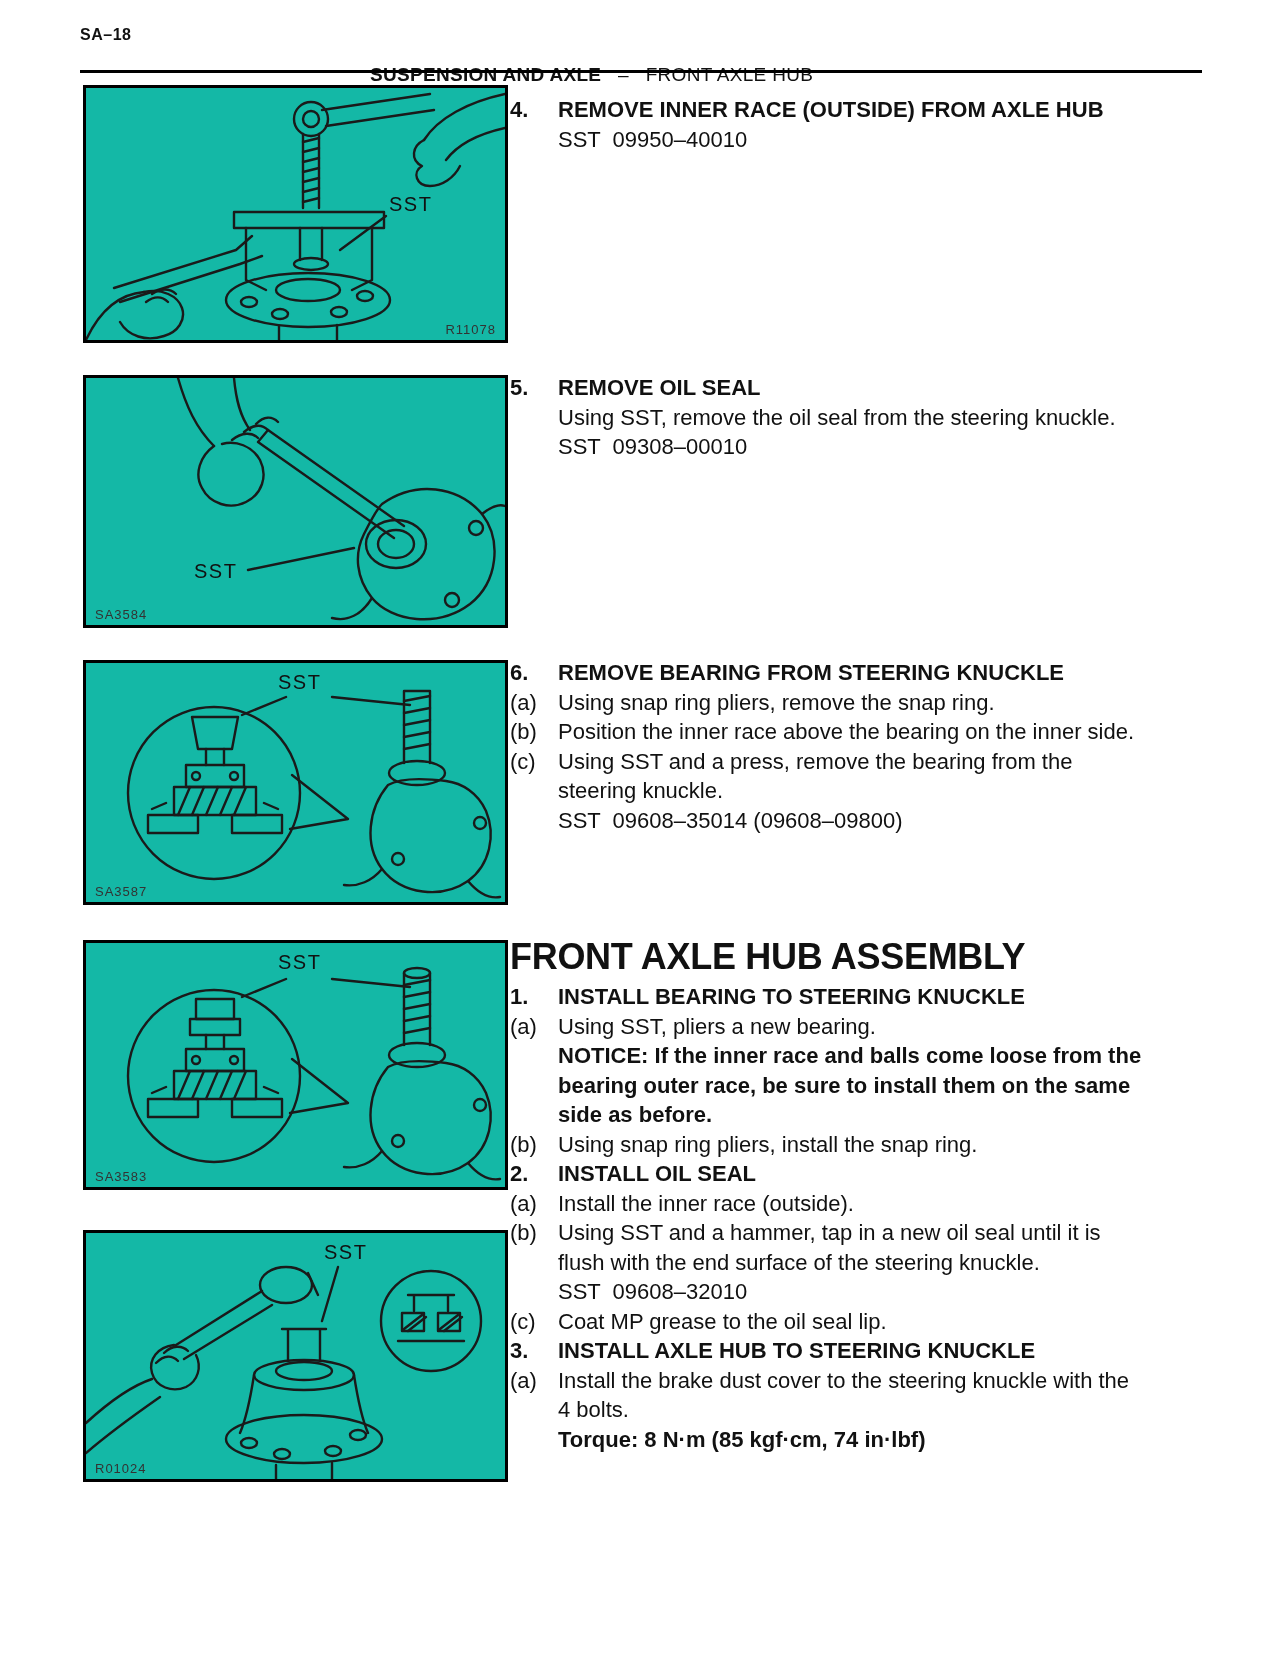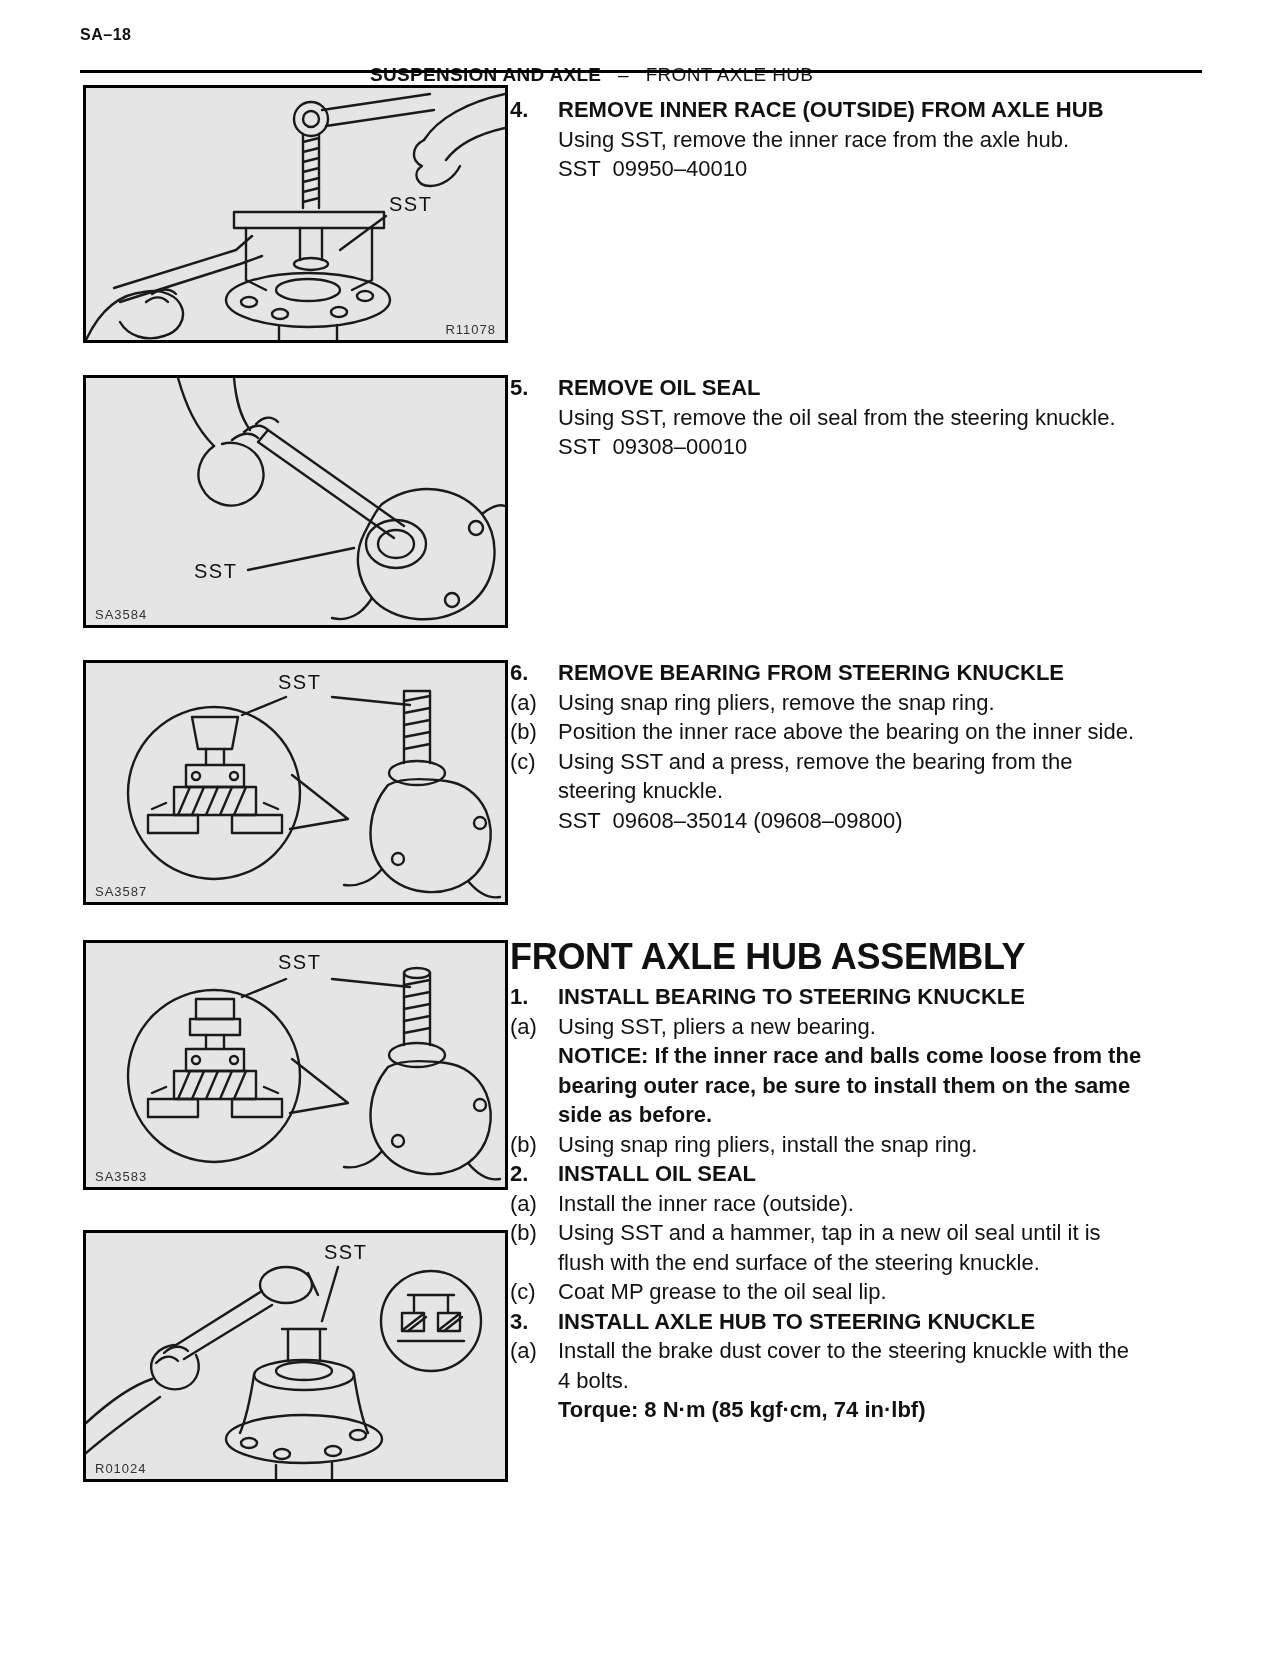--- a/index.html
+++ b/index.html
@@ -6,21 +6,21 @@
   body { background:#ffffff; font-family:"Liberation Sans", sans-serif; color:#111; }
   .page { position:relative; width:1280px; height:1656px; background:#fff; overflow:hidden; }
 
   
   .page-num { position:absolute; left:80px; top:26px; font-size:16px; font-weight:bold; letter-spacing:.5px; }
   .header-center { position:absolute; left:370px; top:64px; font-size:19px; letter-spacing:.3px; white-space:pre; }
   .header-center .bold { font-weight:bold; }
   .header-rule { position:absolute; left:80px; top:70px; width:1122px; height:3px; background:#000; }
 
   
-  .figure { position:absolute; left:83px; width:425px; border:3px solid #000; background:#e5e5e5; }
+  .figure { position:absolute; left:83px; width:425px; border:3px solid #000; background:#14b8a6; }
   .figure svg { position:absolute; left:0; top:0; width:100%; height:100%; }
   .figure svg * { stroke:#1a1a1a; fill:none; stroke-width:2.4; stroke-linecap:round; stroke-linejoin:round; }
   .sst { position:absolute; font-size:20px; letter-spacing:1.5px; color:#111; }
   .fig-code { position:absolute; bottom:3px; font-size:13px; letter-spacing:1px; color:#333; }
   .fig-code.left { left:9px; } .fig-code.right { right:9px; }
 
   
   .col { position:absolute; left:510px; width:632px; font-size:22px; line-height:29.5px; }
   .row { display:flex; }
   .lbl { flex:0 0 48px; }
@@ -170,24 +170,20 @@
     <span class="fig-code left">R01024</span>
   </div>
 
   <div class="col" style="top:95px">
     <div class="row head">
       <span class="lbl">4.</span>
       <span class="txt">REMOVE INNER RACE (OUTSIDE) FROM AXLE HUB</span>
     </div>
     <div class="row">
       <span class="lbl"></span>
-      <span class="txt">Using SST, remove the inner race from the axle hub.</span>
-    </div>
-    <div class="row">
-      <span class="lbl"></span>
       <span class="txt">SST  09950–40010</span>
     </div>
   </div>
 
   <div class="col" style="top:373px">
     <div class="row head">
       <span class="lbl">5.</span>
       <span class="txt">REMOVE OIL SEAL</span>
     </div>
     <div class="row">
@@ -249,20 +245,24 @@
     </div>
     <div class="row">
       <span class="lbl">(a)</span>
       <span class="txt">Install the inner race (outside).</span>
     </div>
     <div class="row">
       <span class="lbl">(b)</span>
       <span class="txt">Using SST and a hammer, tap in a new oil seal until it is flush with the end surface of the steering knuckle.</span>
     </div>
     <div class="row">
+      <span class="lbl"></span>
+      <span class="txt">SST  09608–32010</span>
+    </div>
+    <div class="row">
       <span class="lbl">(c)</span>
       <span class="txt">Coat MP grease to the oil seal lip.</span>
     </div>
 
     <div class="row head">
       <span class="lbl">3.</span>
       <span class="txt">INSTALL AXLE HUB TO STEERING KNUCKLE</span>
     </div>
     <div class="row">
       <span class="lbl">(a)</span>

